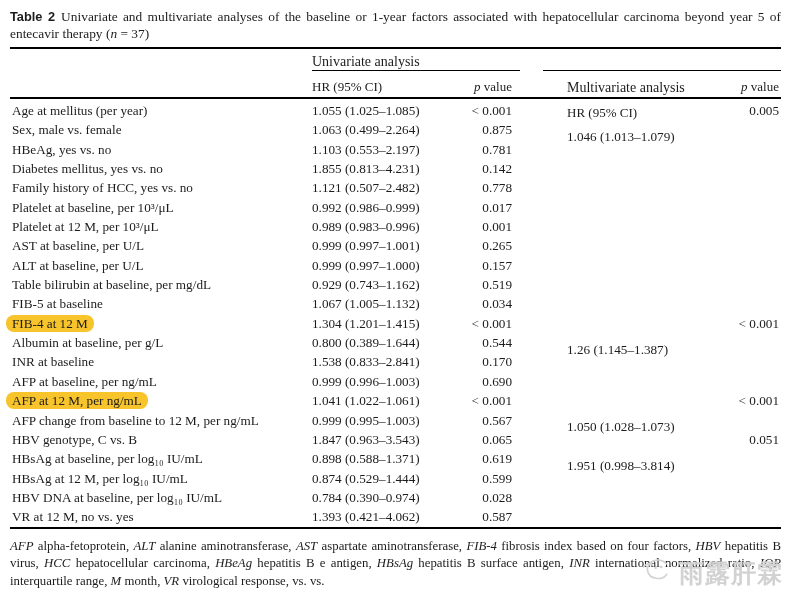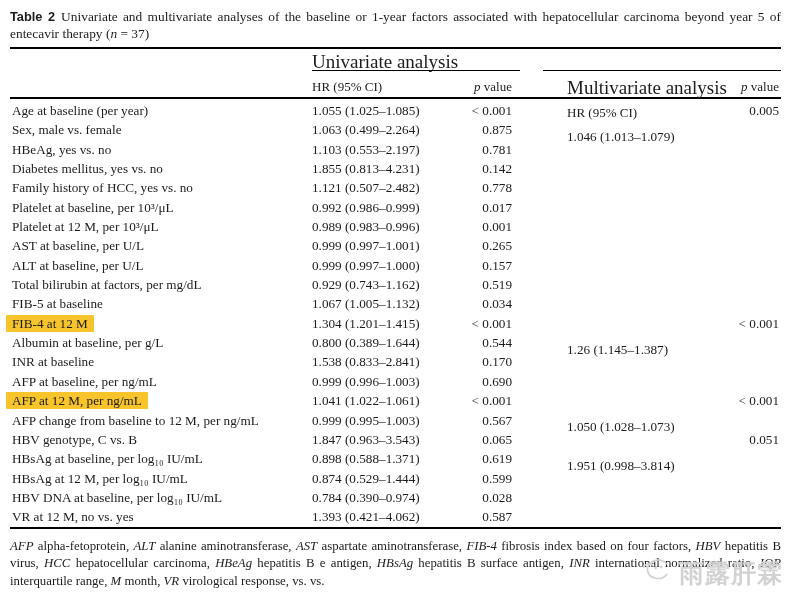--- a/index.html
+++ b/index.html
@@ -37,29 +37,29 @@
     display:grid; grid-template-columns:302px 148px 60px 23px 166px 72px;
     width:771px; height:19.35px; line-height:19.35px; font-size:13.2px;
   }
   .trow .c { white-space:nowrap; }
   .c.lbl  { padding-left:2px; }
   .c.p1   { text-align:right; padding-right:8px; }
   .c.hr2  { padding-left:24px;margin-top:26px; }
   .c.p2   { text-align:right; padding-right:2px; }
 
   
-  .ghead-span { height:21px; line-height:25px; font-size:19px; }
+  .ghead-span { height:21px; line-height:25px; font-size:14px; }
   .ghead-cols { height:26px; line-height:32px; font-size:13px; }
   .ghead-cols .c, .ghead-span .c { white-space:nowrap; }
   .pit { font-style:italic; }
 
   
   .hl {
     background:#F7C42B;
-    border-radius:1px;
+    border-radius:8px;
     padding:1px 6px 1px 6px;
     margin-left:-6px;
   }
 
   
   .footnote {
     width:771px; margin-top:9px;
     font-size:12.8px; line-height:17.6px;
     text-align:justify;
   }
@@ -107,21 +107,21 @@
     <div class="c p1"><i class="pit">p</i><span> value</span></div>
     <div class="c"></div>
     <div class="c hr2">HR (95% CI)</div>
     <div class="c p2"><i class="pit">p</i><span> value</span></div>
   </div>
 
   <div class="rule"></div>
 
   <div id="table-body" style="margin-top:2px">
       <div class="trow">
-        <div class="c lbl"><span>Age at baseline (per year)</span></div>
+        <div class="c lbl"><span>Age at mellitus (per year)</span></div>
         <div class="c ">1.055 (1.025–1.085)</div>
         <div class="c p1">&lt; 0.001</div>
         <div class="c "></div>
         <div class="c hr2">1.046 (1.013–1.079)</div>
         <div class="c p2">0.005</div>
       </div>
       <div class="trow">
         <div class="c lbl"><span>Sex, male vs. female</span></div>
         <div class="c ">1.063 (0.499–2.264)</div>
         <div class="c p1">0.875</div>
@@ -179,21 +179,21 @@
       </div>
       <div class="trow">
         <div class="c lbl"><span>ALT at baseline, per U/L</span></div>
         <div class="c ">0.999 (0.997–1.000)</div>
         <div class="c p1">0.157</div>
         <div class="c "></div>
         <div class="c hr2"></div>
         <div class="c p2"></div>
       </div>
       <div class="trow">
-        <div class="c lbl"><span>Total bilirubin at factors, per mg/dL</span></div>
+        <div class="c lbl"><span>Table bilirubin at baseline, per mg/dL</span></div>
         <div class="c ">0.929 (0.743–1.162)</div>
         <div class="c p1">0.519</div>
         <div class="c "></div>
         <div class="c hr2"></div>
         <div class="c p2"></div>
       </div>
       <div class="trow">
         <div class="c lbl"><span>FIB-5 at baseline</span></div>
         <div class="c ">1.067 (1.005–1.132)</div>
         <div class="c p1">0.034</div>

